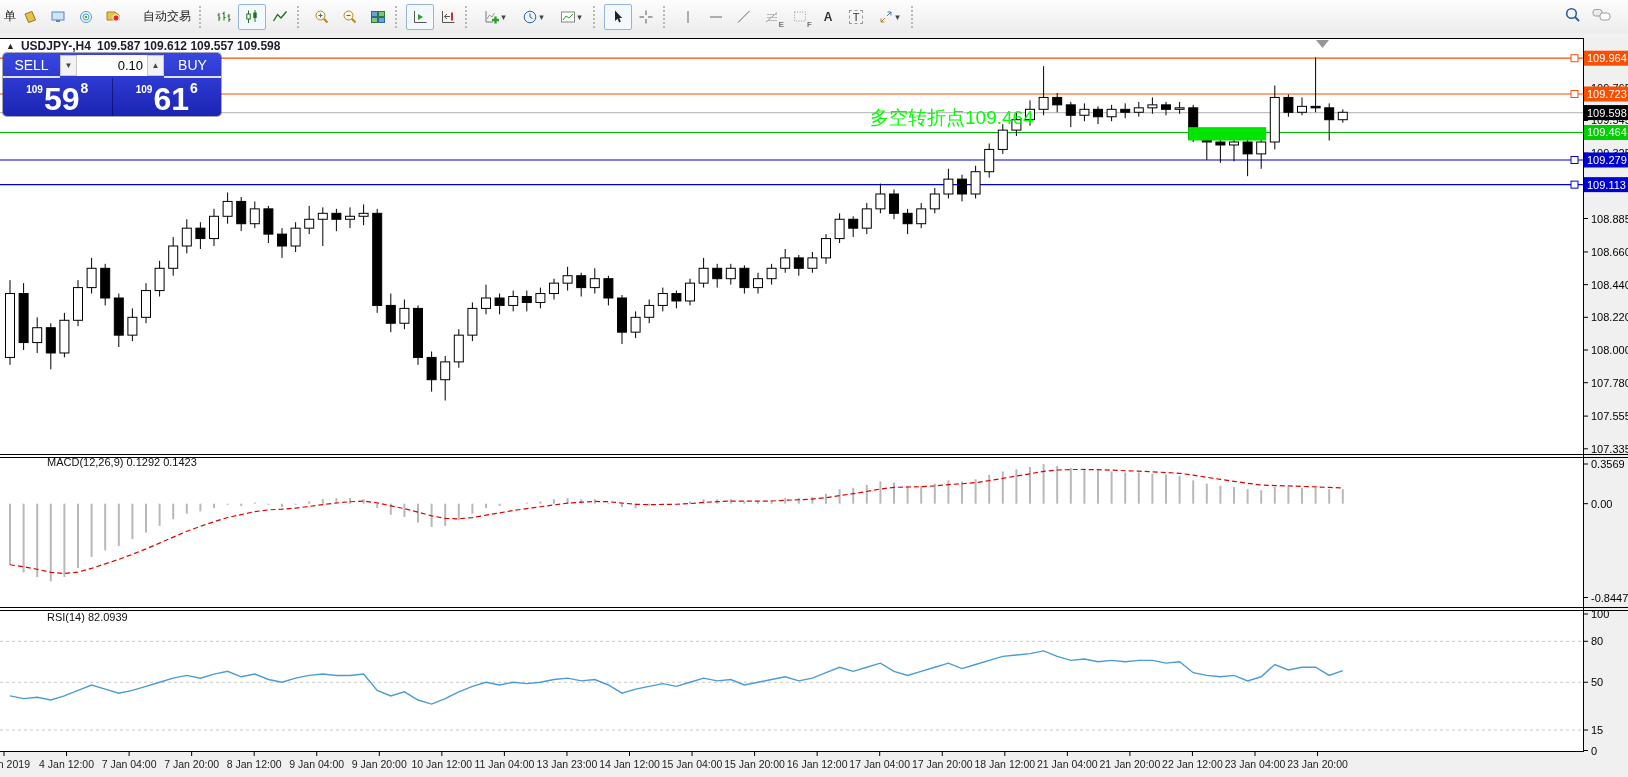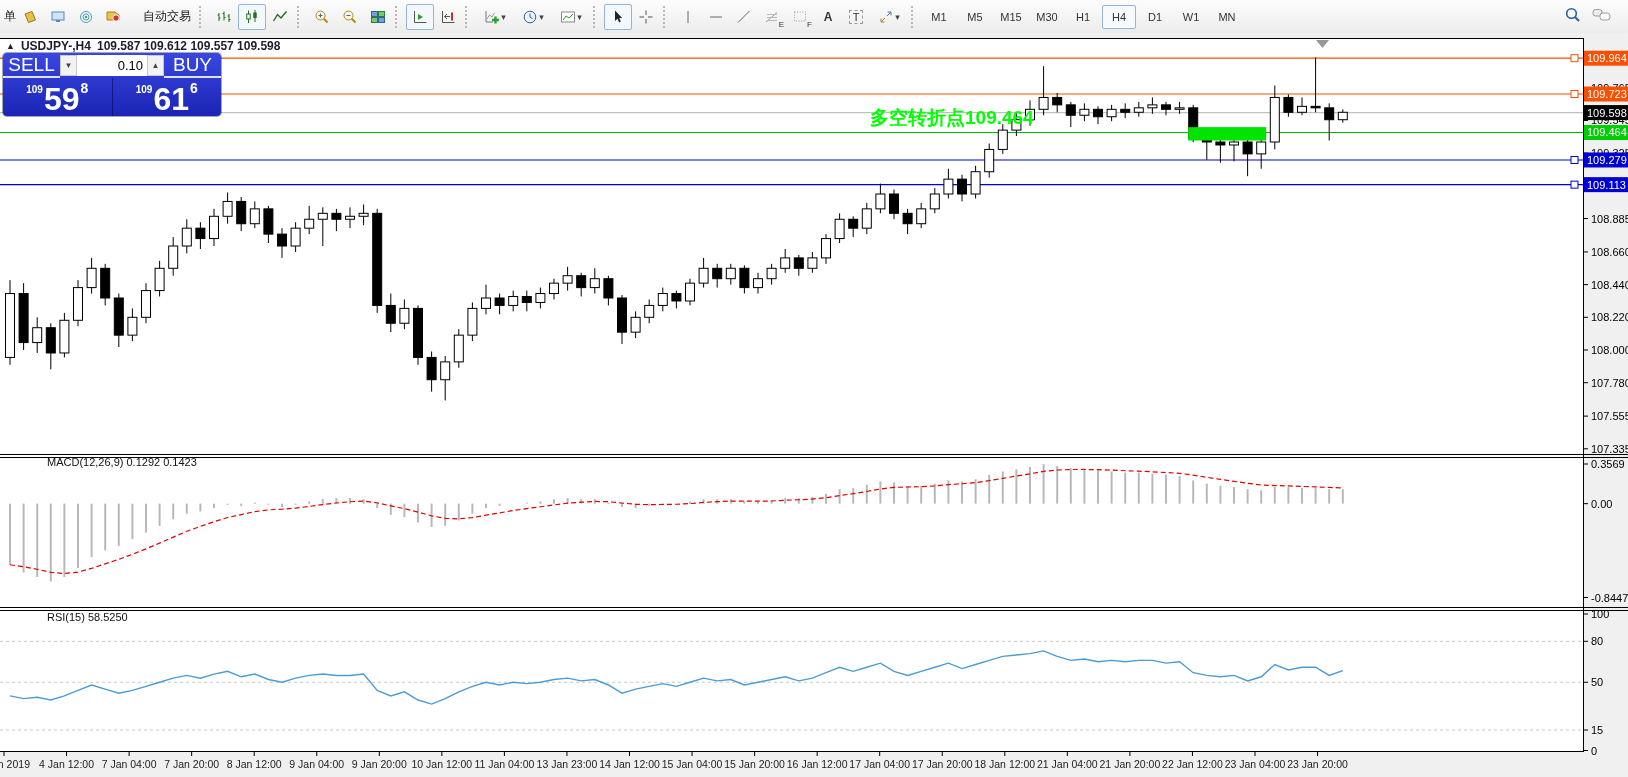--- a/index.html
+++ b/index.html
@@ -41,35 +41,35 @@
   .collapse-arrow{font-size:9px;color:#222;}
   
   .ocp{
     position:absolute;left:3px;top:53px;width:218px;z-index:6;
     border-radius:4px;overflow:hidden;background:linear-gradient(#3947e2,#1b24b4);
     box-shadow:0 0 0 1px rgba(0,0,40,.35);
   }
   .ocp-top{display:flex;align-items:stretch;height:25px;}
   .ocp-sell-btn,.ocp-buy-btn{
     flex:1;display:flex;align-items:center;justify-content:center;color:#fff;
-    font-size:19px;border-bottom:2px solid rgba(255,255,255,.85);
+    font-size:14px;border-bottom:2px solid rgba(255,255,255,.85);
   }
   .ocp-vol{display:flex;align-items:center;background:#fff;border-radius:3px;margin:2px 0;}
   .ocp-spin{width:15px;height:19px;display:flex;align-items:center;justify-content:center;
     font-size:8px;color:#444;background:#f2f2f2;border:1px solid #c8c8c8;}
   .ocp-input{width:62px;height:19px;border:none;outline:none;text-align:right;
     font-size:13px;padding:0 4px;font-family:Liberation Sans, sans-serif;}
   .ocp-bottom{display:flex;height:38px;}
   .ocp-price{flex:1;display:flex;align-items:flex-end;justify-content:center;color:#fff;padding-bottom:2px;}
   .ocp-price.sell{border-right:1px solid rgba(0,0,60,.5);}
   .p-head{font-size:10px;font-weight:bold;margin-bottom:19px;}
   .p-big{font-size:32px;font-weight:bold;line-height:30px;margin:0 1px;}
   .p-sup{font-size:14px;font-weight:bold;align-self:flex-start;margin-top:2px;}
   .ind-label{position:absolute;font-size:11px;color:#111;z-index:4;left:6px;padding-left:41px;}
-  .pivot-label{position:absolute;z-index:4;font-size:19px;font-weight:bold;white-space:nowrap;}
+  .pivot-label{position:absolute;z-index:4;font-size:19px;font-weight:normal;white-space:nowrap;}
 </style>
 </head>
 <body>
 
 <svg id="chart-svg" width="1628" height="777">
     <rect x="-1.5" y="38.5" width="1585" height="713" fill="#ffffff" stroke="#000"></rect>
     <line x1="0" y1="454.5" x2="1628" y2="454.5" stroke="#000"></line>
     <line x1="0" y1="457.5" x2="1628" y2="457.5" stroke="#000"></line>
     <line x1="0" y1="607.5" x2="1628" y2="607.5" stroke="#000"></line>
     <line x1="0" y1="610.5" x2="1628" y2="610.5" stroke="#000"></line>
@@ -687,31 +687,20 @@
   <span class="tb-btn" style="width:36px">
       <span>
         <svg width="16" height="16">
           <path d="M3 13 L7 9 M3 13l0-3.4 M3 13l3.4 0" stroke="#b27e2c"></path>
           <path d="M13 3 L9 7 M13 3l-3.4 0 M13 3l0 3.4" stroke="#4a7ab0"></path>
         </svg>
       </span>
       <span class="dd">▾</span>
     </span>
   <span class="grip"></span>
-  <span id="tf-group" style="display:flex;align-items:center;gap:2px">
-      <span class="tf-btn">M1</span>
-      <span class="tf-btn">M5</span>
-      <span class="tf-btn">M15</span>
-      <span class="tf-btn">M30</span>
-      <span class="tf-btn">H1</span>
-      <span class="tf-btn active">H4</span>
-      <span class="tf-btn">D1</span>
-      <span class="tf-btn">W1</span>
-      <span class="tf-btn">MN</span>
-    </span>
   <span class="tb-right">
     <span><svg width="18" height="18">
           <circle cx="7.5" cy="7.5" r="4.8" fill="none" stroke="#2c5f9e" stroke-width="1.6"></circle>
           <line x1="11" y1="11" x2="15" y2="15" stroke="#2c5f9e" stroke-width="2"></line>
         </svg></span>
     <span><svg width="20" height="16">
           <rect x="1" y="2.5" width="9" height="6.5" rx="2.5" fill="#ececec" stroke="#9a9a9a"></rect>
           <rect x="8" y="6" width="10" height="7" rx="2.8" fill="#fff" stroke="#9a9a9a"></rect>
         </svg></span>
   </span>
@@ -741,15 +730,15 @@
     </div>
     <div class="ocp-price">
       <span class="p-head">109</span>
       <span class="p-big">61</span>
       <span class="p-sup">6</span>
     </div>
   </div>
 </div>
 
 <div class="ind-label" style="top:456px">MACD(12,26,9) 0.1292 0.1423</div>
-<div class="ind-label" style="top:611px">RSI(15) 58.5250</div>
+<div class="ind-label" style="top:611px">RSI(14) 82.0939</div>
 
 <div class="pivot-label" style="left: 870px; top: 105px; color: rgb(0, 255, 0);">多空转折点109.464</div>
 
 </body></html>

